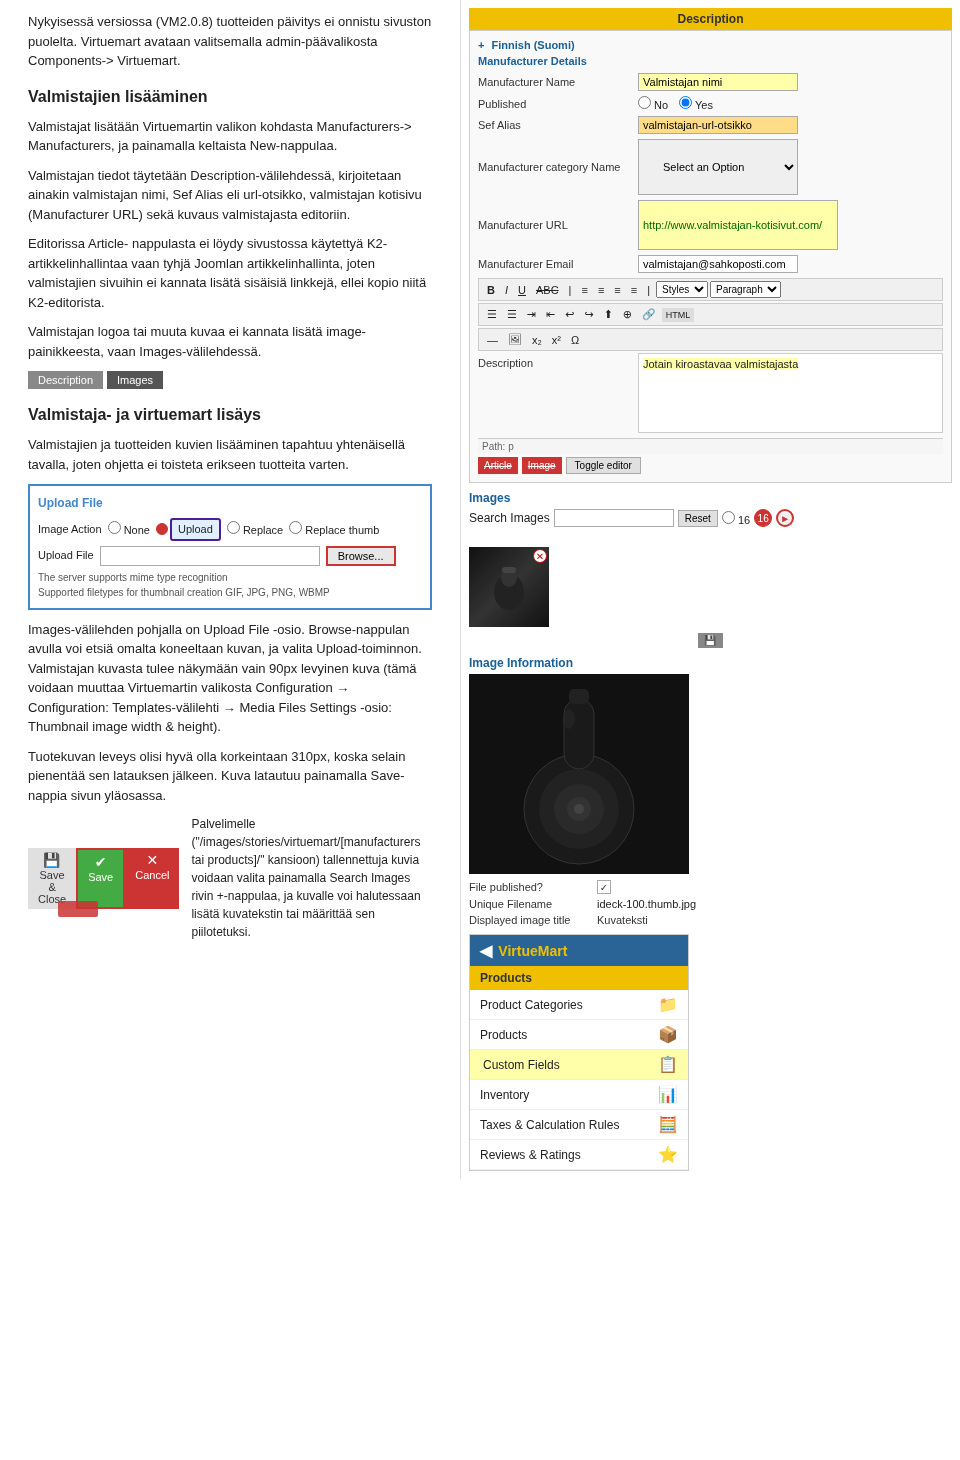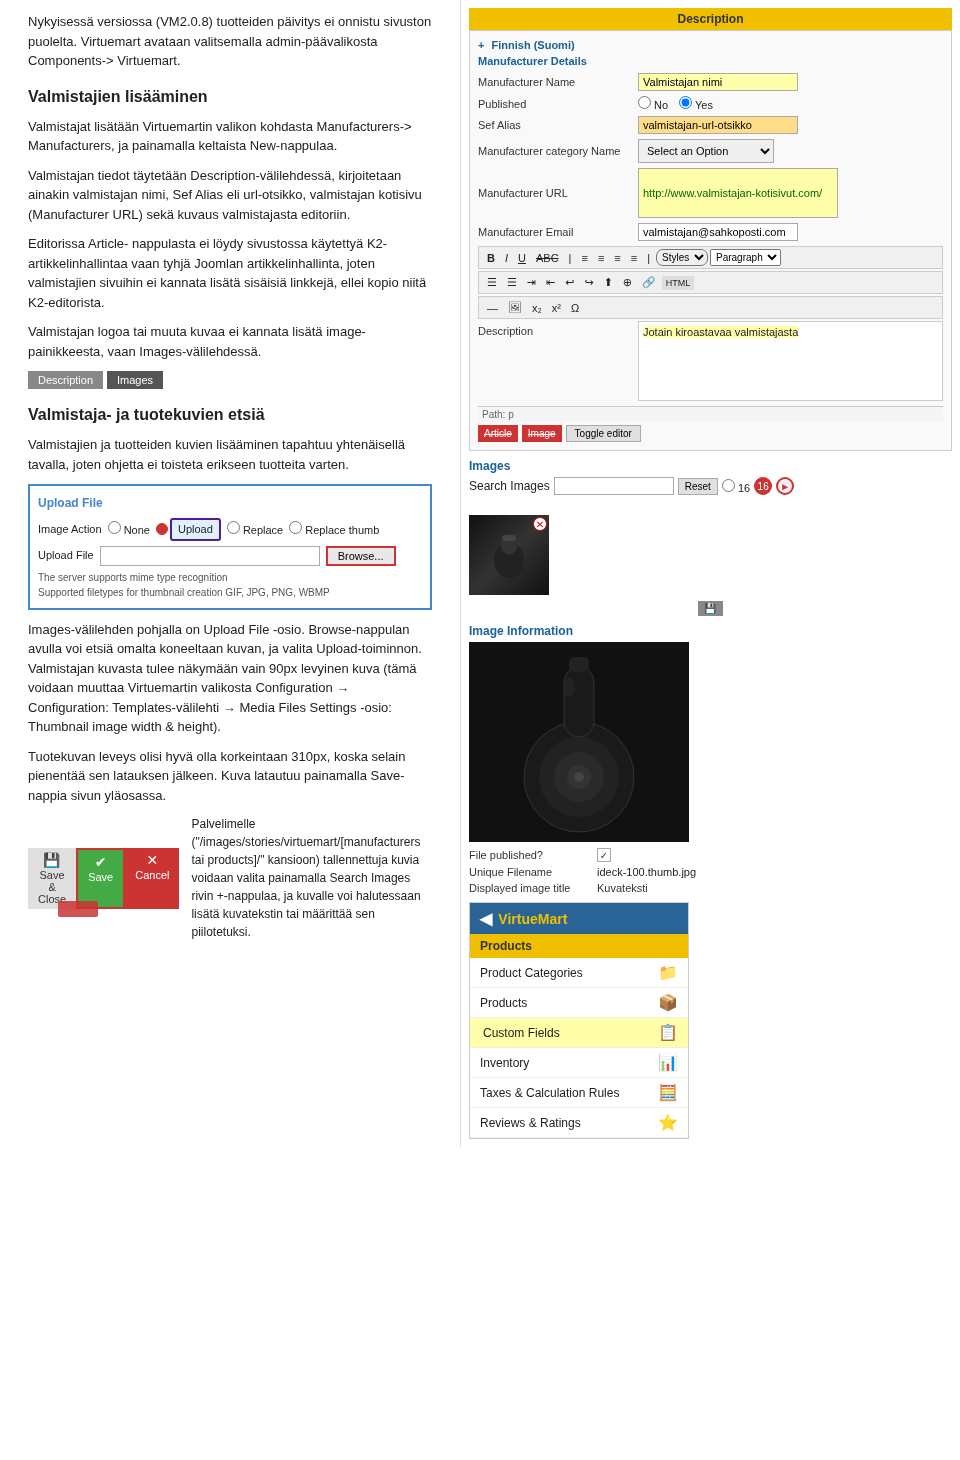--- a/index.html
+++ b/index.html
@@ -95,22 +95,22 @@
     }
     .radio-group {
       font-size: 11px;
     }
     .radio-group label {
       margin-right: 8px;
       margin-top: 18px;
     }
     .select-option {
       font-size: 11px;
-      padding: 4px;
-      width: 136px;
+      padding: 20px;
+      width: 160px;
       border: 1px solid #aaa;
     }
     .input-url {
       background: #ffffaa;
       border: 1px solid #aaa;
       padding: 18px 4px;
       width: 200px;
       font-size: 11px;
       color: #006600;
     }
@@ -488,21 +488,21 @@
     <p>Valmistajat lisätään Virtuemartin valikon kohdasta Manufacturers-&gt; Manufacturers, ja painamalla keltaista New-nappulaa.</p>
     <p>Valmistajan tiedot täytetään Description-välilehdessä, kirjoitetaan ainakin valmistajan nimi, Sef Alias eli url-otsikko, valmistajan kotisivu (Manufacturer URL) sekä kuvaus valmistajasta editoriin.</p>
     <p>Editorissa Article- nappulasta ei löydy sivustossa käytettyä K2-artikkelinhallintaa vaan tyhjä Joomlan artikkelinhallinta, joten valmistajien sivuihin ei kannata lisätä sisäisiä linkkejä, ellei kopio niitä K2-editorista.</p>
     <p>Valmistajan logoa tai muuta kuvaa ei kannata lisätä image-painikkeesta, vaan Images-välilehdessä.</p>
 
     <div class="tabs-bar">
       <button class="tab-btn active">Description</button>
       <button class="tab-btn">Images</button>
     </div>
 
-    <h2>Valmistaja- ja tuotekuvien etsiä</h2>
+    <h2>Valmistaja- ja virtuemart lisäys</h2>
     <p>Valmistajien ja tuotteiden kuvien lisääminen tapahtuu yhtenäisellä tavalla, joten ohjetta ei toisteta erikseen tuotteita varten.</p>
 
     <div class="upload-box">
       <div class="upload-title">Upload File</div>
       <div class="upload-row">
         <span>Image Action</span>
         <label>
           <input type="radio" name="img_action" style=""> <span>None</span>
         </label>
         <label style="display:flex;align-items:center;gap:2px;">
@@ -616,21 +616,21 @@
         <span class="bold">B</span>
         <span class="italic">I</span>
         <span class="underline">U</span>
         <span style="text-decoration:line-through;">ABC</span>
         <span>|</span>
         <span>≡</span>
         <span>≡</span>
         <span>≡</span>
         <span>≡</span>
         <span>|</span>
-        <select style="font-size:10px;border-radius:7px;"><option>Styles</option></select>
+        <select style="font-size:10px;"><option>Styles</option></select>
         <select style="font-size:10px;"><option>Paragraph</option></select>
       </div>
 
       <div class="editor-toolbar">
         <span>☰</span>
         <span>☰</span>
         <span>⇥</span>
         <span>⇤</span>
         <span>↩</span>
         <span>↪</span>

